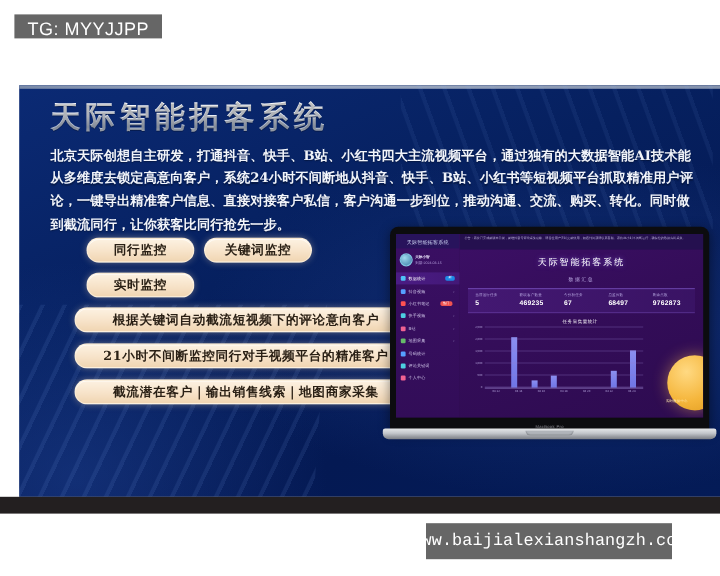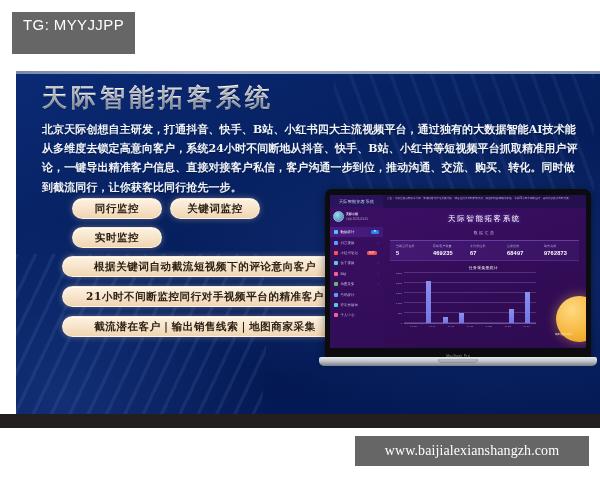--- a/index.html
+++ b/index.html
@@ -21,21 +21,21 @@
 
   
   .tg-badge {
     position: absolute;
     left: 12px;
     top: 12px;
     background: #666666;
     color: #ffffff;
     font-size: 15px;
     letter-spacing: .4px;
-    padding: 5px 11px 22px 11px;
+    padding: 5px 11px 0 11px;
     line-height: 1;
     white-space: nowrap;
     font-family: "Liberation Sans", sans-serif;
   }
 
   
   .poster {
     position: absolute;
     left: 16px;
     top: 71px;
@@ -419,30 +419,30 @@
     left: 0;
     top: 414px;
     width: 600px;
     height: 14px;
     background: #231f20;
   }
   .url-badge {
     position: absolute;
     left: 355px;
     top: 436px;
-    width: 234px;
+    width: 205px;
     height: 30px;
     background: #666666;
     color: #ffffff;
     font-size: 14px;
     display: flex;
     align-items: center;
     justify-content: center;
     letter-spacing: .1px;
-    font-family: Liberation Serif, serif;
+    font-family: Liberation Mono, monospace;
   }
 </style>
 </head>
 <body>
 
 <div id="stage">
 
   <div class="tg-badge">TG: MYYJJPP</div>
 
   <div class="poster">

